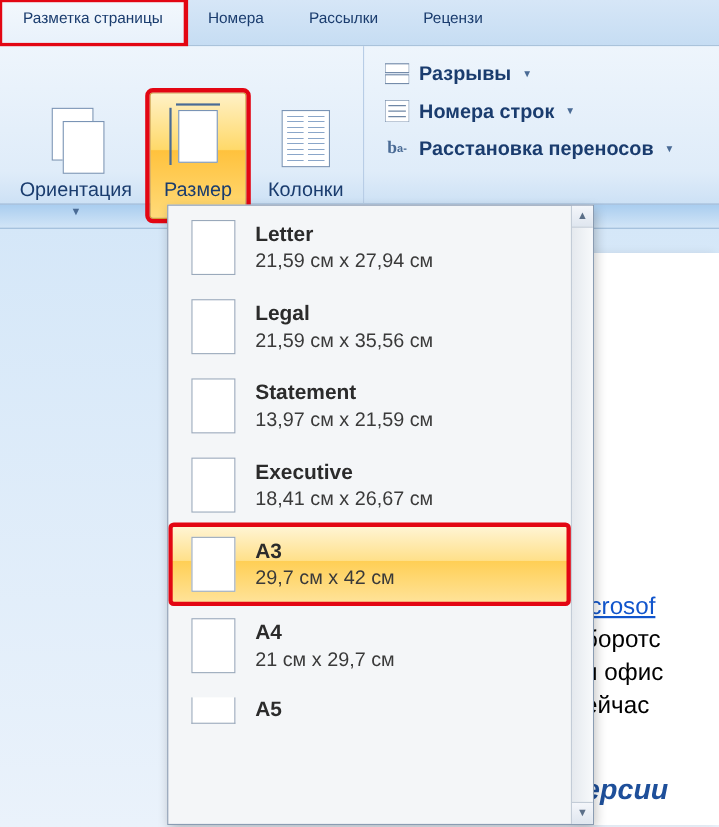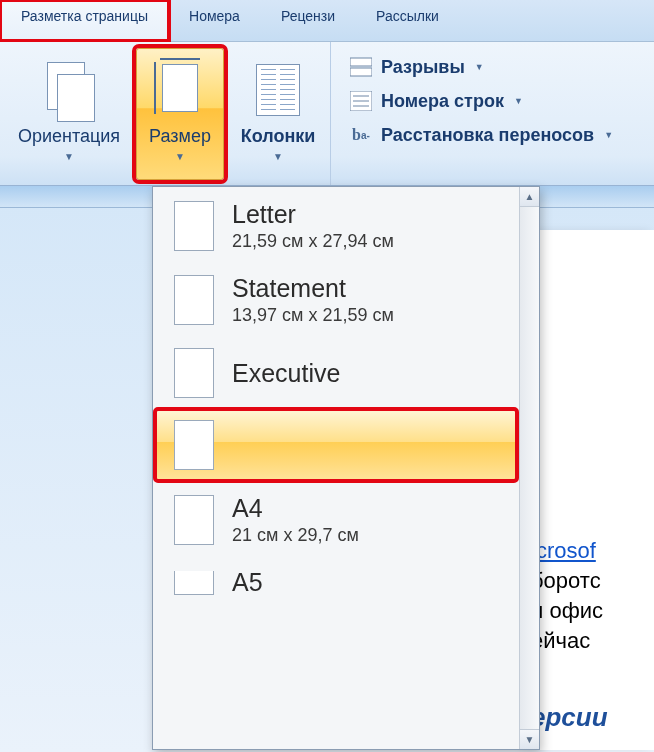--- a/index.html
+++ b/index.html
@@ -42,20 +42,21 @@
     height: 144px;
     background: linear-gradient(to bottom, #eef5fc 0%, #dfecf9 80%, #cde1f5 100%);
     border-bottom: 1px solid #98b3d3;
     position: relative;
   }
   .ribbon-group {
     display: flex;
     flex-direction: column;
     align-items: center;
     padding: 6px 2px 2px 2px;
+    margin-top: 36px;
   }
   .big-btn {
     display: flex;
     flex-direction: column;
     align-items: center;
     justify-content: flex-start;
     width: 126px;
     height: 132px;
     padding-top: 6px;
     border: 1px solid transparent;
@@ -168,21 +169,21 @@
     display:flex; align-items:center; gap:18px;
     padding: 10px 12px 10px 18px;
     border: 1px solid transparent;
     border-radius: 3px;
   }
   .gitem .gi-icon {
     width: 40px; height: 50px; background:#fff; border:1px solid #9aa9bb;
     flex-shrink: 0;
   }
   .gitem .gi-text { flex:1; }
-  .gitem .gi-title { font-size: 25px; font-weight: normal; color:#2b2b2b; }
+  .gitem .gi-title { font-size: 19px; font-weight: bold; color:#2b2b2b; }
   .gitem .gi-dim { font-size: 18px; color:#3a3a3a; margin-top:2px; }
   .gitem.sel {
     background: linear-gradient(to bottom, #fff5d6 0%, #ffe08a 45%, #ffcf55 46%, #ffe39a 100%);
     border: 1px solid #d6a13a;
   }
   .gitem.sel.hl {
     outline: 4px solid #e30613;
     outline-offset: -2px;
   }
   .gitem.sep {
@@ -232,22 +233,22 @@
   }
   .gallery .sb .arrow.bot { bottom:0; border-top:1px solid #c3ccd7; border-bottom:none;}
   .gallery .sb .arrow.top { top:0; }
 </style>
 </head>
 <body>
 
 <div class="tabs-row">
   <div class="tab active hl">Разметка страницы</div>
   <div class="tab">Номера</div>
+  <div class="tab">Рассылки</div>
   <div class="tab">Рецензи</div>
-  <div class="tab">Рассылки</div>
 </div>
 
 <div class="ribbon">
 
   <div class="ribbon-group" style="padding-left:6px;">
     <div class="big-btn">
       <div class="icon-wrap">
         <div class="orient-icon">
           <div class="back"></div>
             <div class="front"></div>
@@ -266,21 +267,21 @@
             <div class="ruler-v"></div>
             <div class="pg"></div>
         </div>
       </div>
       <div class="label">Размер</div>
       <div class="split-arrow">▼</div>
     </div>
   </div>
 
   <div class="ribbon-group">
-    <div class="big-btn" style="width:100px;font-weight:bold;">
+    <div class="big-btn" style="width:100px;">
       <div class="icon-wrap">
         <div class="cols-icon">
           <div></div>
             <div></div>
         </div>
       </div>
       <div class="label">Колонки</div>
       <div class="split-arrow">▼</div>
     </div>
   </div>
@@ -327,32 +328,44 @@
     <div class="gitem">
       <div class="gi-icon"></div>
       <div class="gi-text">
         <div class="gi-title">Letter</div>
         <div class="gi-dim">21,59 см x 27,94 см</div>
       </div>
     </div>
     <div class="gitem">
       <div class="gi-icon"></div>
       <div class="gi-text">
+        <div class="gi-title">Legal</div>
+        <div class="gi-dim">21,59 см x 35,56 см</div>
+      </div>
+    </div>
+    <div class="gitem">
+      <div class="gi-icon"></div>
+      <div class="gi-text">
         <div class="gi-title">Statement</div>
         <div class="gi-dim">13,97 см x 21,59 см</div>
       </div>
     </div>
     <div class="gitem">
       <div class="gi-icon"></div>
       <div class="gi-text">
         <div class="gi-title">Executive</div>
+        <div class="gi-dim">18,41 см x 26,67 см</div>
       </div>
     </div>
     <div class="gitem sel hl">
       <div class="gi-icon"></div>
+      <div class="gi-text">
+        <div class="gi-title">A3</div>
+        <div class="gi-dim">29,7 см x 42 см</div>
+      </div>
     </div>
     <div class="gitem sep">
       <div class="gi-icon"></div>
       <div class="gi-text">
         <div class="gi-title">A4</div>
         <div class="gi-dim">21 см x 29,7 см</div>
       </div>
     </div>
     <div class="gitem last">
       <div class="gi-icon"></div>

